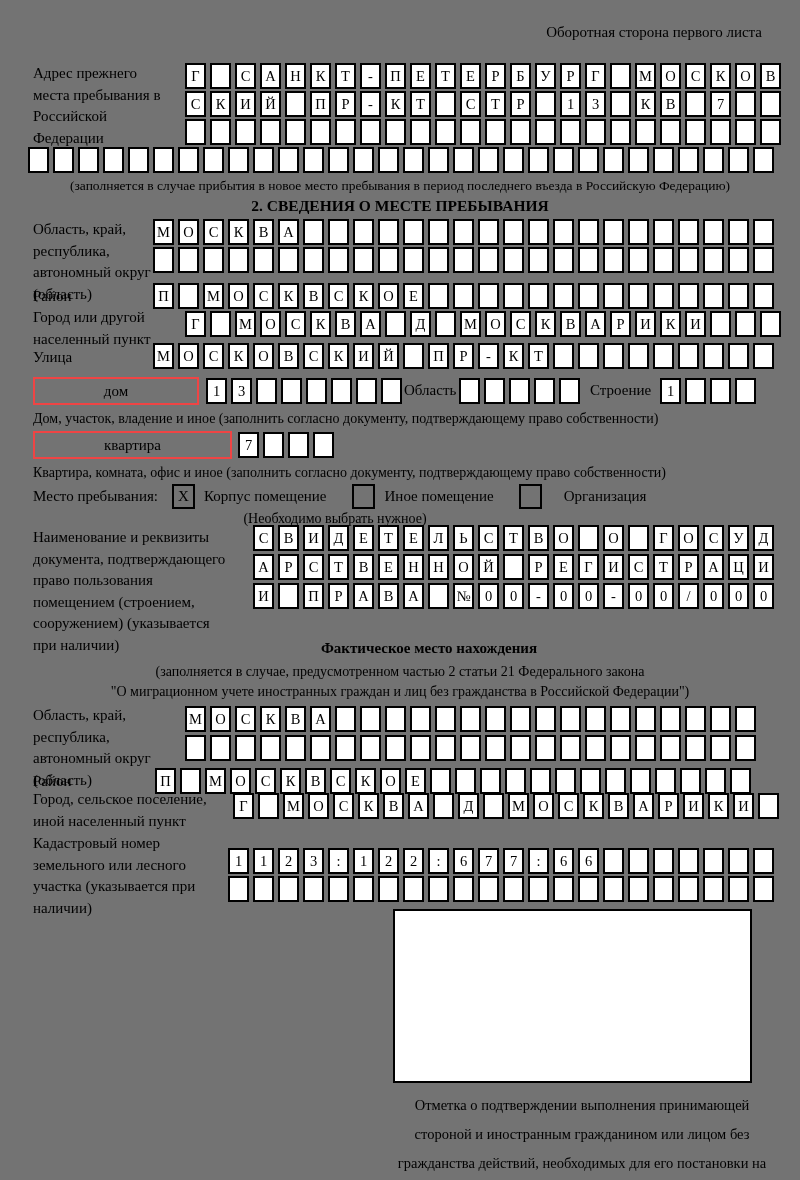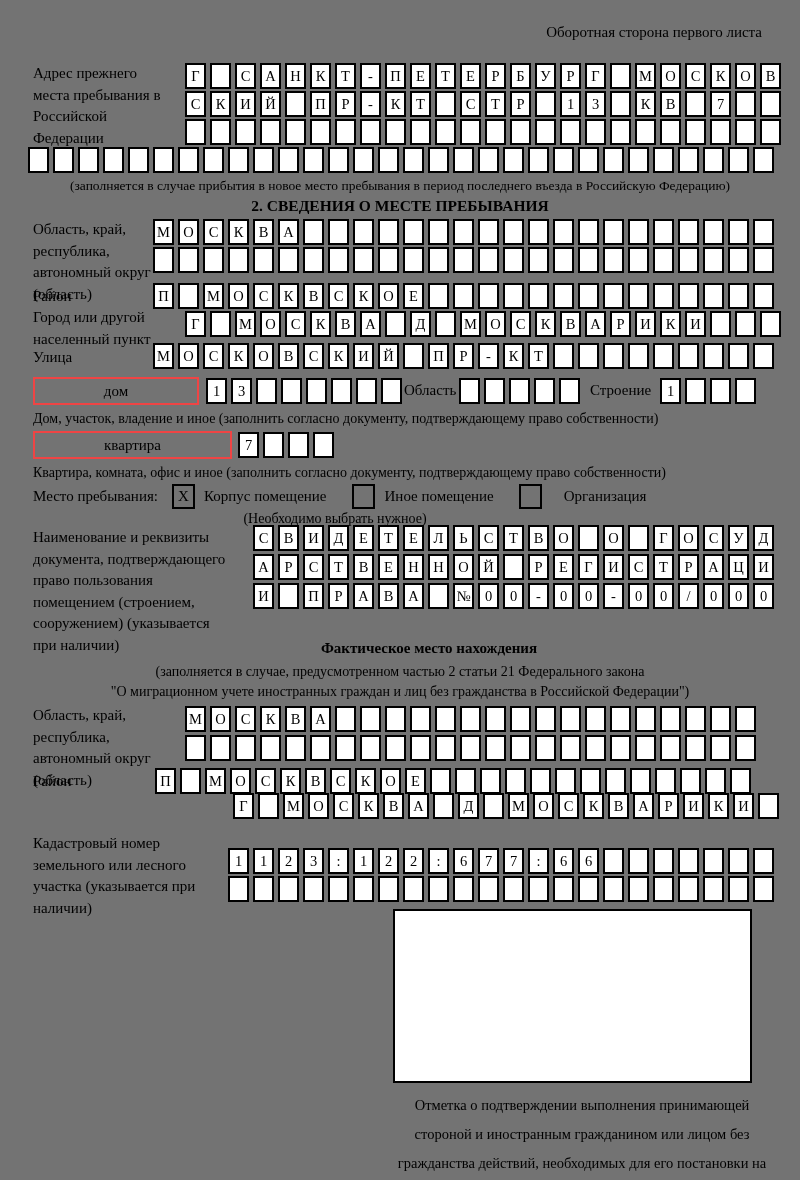--- a/index.html
+++ b/index.html
@@ -482,20 +482,21 @@
       <span class="cell"></span>
       <span class="cell"></span>
       <span class="cell"></span>
       <span class="cell"></span>
       <span class="cell"></span>
       <span class="cell"></span>
       <span class="cell"></span>
       <span class="cell"></span>
     </div>
 
+  <div class="lbl" style="left:33px;top:789px;width:200px;">Город, сельское поселение, иной населенный пункт</div>
   <div class="grid" style="left:233px;top:793px;">
       <span class="cell">Г</span>
       <span class="cell"></span>
       <span class="cell">М</span>
       <span class="cell">О</span>
       <span class="cell">С</span>
       <span class="cell">К</span>
       <span class="cell">В</span>
       <span class="cell">А</span>
       <span class="cell"></span>

